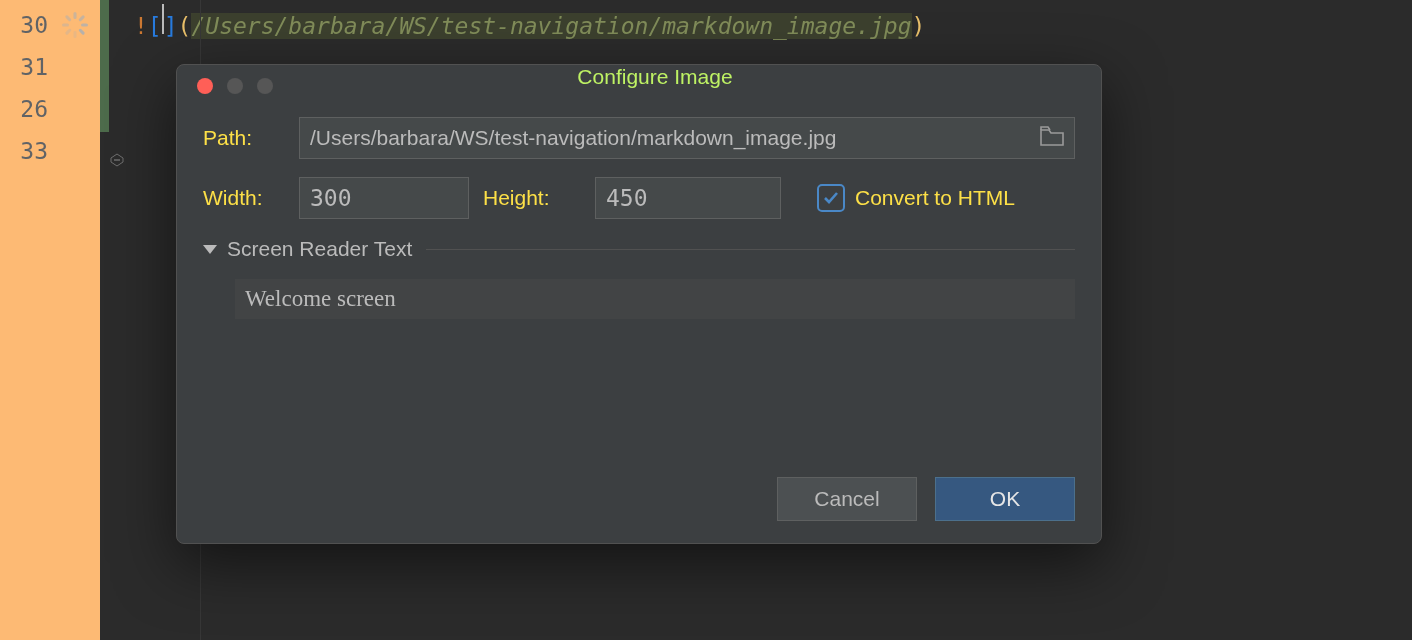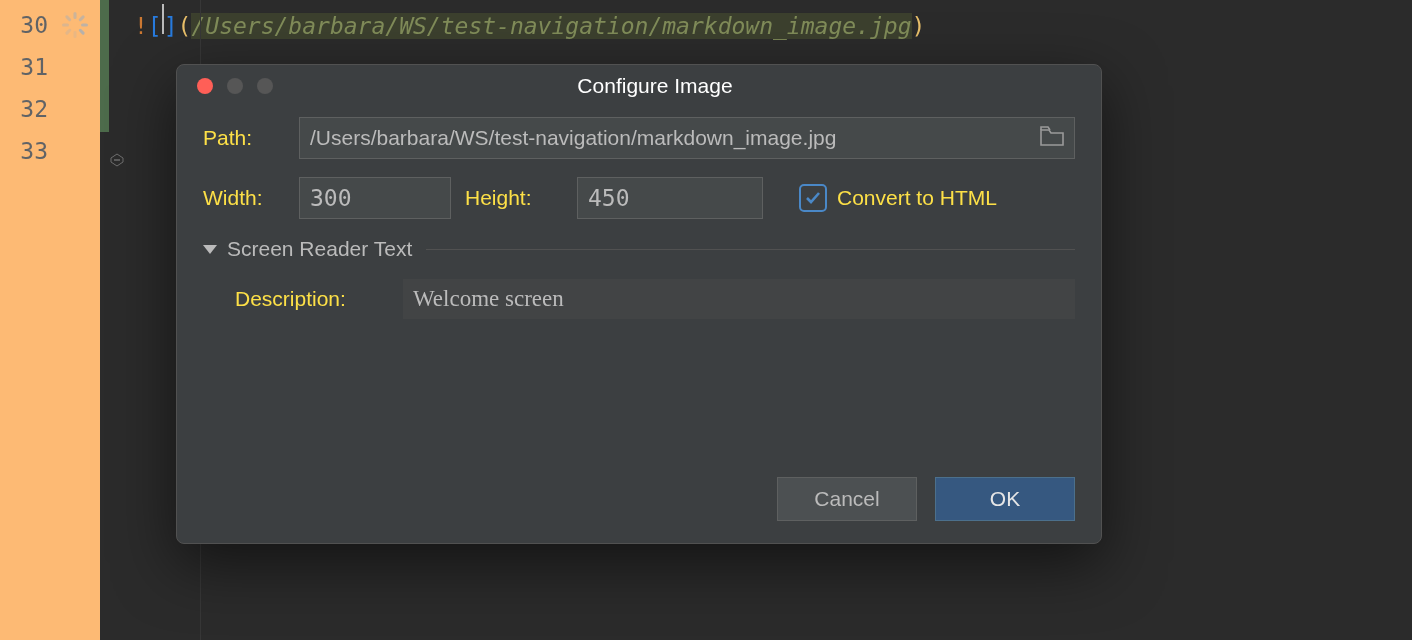--- a/index.html
+++ b/index.html
@@ -103,23 +103,22 @@
       border: 1px solid #515151;
       border-radius: 8px;
       box-shadow: 0 20px 60px rgba(0,0,0,0.55);
       color: #bbbbbb;
       font-size: 21px;
     }
     .dialog-titlebar {
       position: relative;
       height: 42px;
       display:flex;
-      align-items:center;
       justify-content:center;
-      color: #ffffff;
+      color: #bef264;
       padding-left: 32px;
     }
     .traffic {
       position: absolute;
       left: 20px;
       top: 50%;
       transform: translateY(-50%);
       display: flex;
       gap: 14px;
     }
@@ -253,21 +252,21 @@
           <span class="seg" style="transform: translateX(-50%) rotate(0deg); opacity: 0.63;"></span>
           <span class="seg" style="transform: translateX(-50%) rotate(45deg); opacity: 0.72;"></span>
           <span class="seg" style="transform: translateX(-50%) rotate(90deg); opacity: 0.81;"></span>
           <span class="seg" style="transform: translateX(-50%) rotate(135deg); opacity: 0.91;"></span>
           <span class="seg" style="transform: translateX(-50%) rotate(180deg); opacity: 0.25;"></span>
           <span class="seg" style="transform: translateX(-50%) rotate(225deg); opacity: 0.34;"></span>
           <span class="seg" style="transform: translateX(-50%) rotate(270deg); opacity: 0.44;"></span>
           <span class="seg" style="transform: translateX(-50%) rotate(315deg); opacity: 0.53;"></span>
         </span></div>
     <div class="line-number">31</div>
-    <div class="line-number">32</div>
+    <div class="line-number">26</div>
     <div class="line-number">33</div>
   </div>
 
   <div class="change-bar"></div>
   <div class="fold-icon">
     <svg width="16" height="16" viewBox="0 0 16 16">
         <path d="M8 2 L14 6 L14 10 L8 14 L2 10 L2 6 Z" fill="none" stroke="#6e6e6e" stroke-width="1"></path>
         <path d="M5 8 L11 8" stroke="#6e6e6e" stroke-width="1.5"></path>
       </svg>
   </div>
@@ -298,42 +297,41 @@
           <svg width="24" height="20" viewBox="0 0 24 20">
               <path d="M1 4 L9 4 L11 7 L23 7 L23 19 L1 19 Z" fill="none" stroke="#9a9a9a" stroke-width="1.6"></path>
               <path d="M1 4 L1 1 L8 1 L10 4" fill="none" stroke="#9a9a9a" stroke-width="1.6"></path>
             </svg>
         </span>
       </div>
     </div>
 
     <div class="row">
       <span class="lbl" style="width:96px">Width:</span>
-      <input class="text-input mono" style="width: 152px;" value="300">
+      <input class="text-input mono" style="width: 170px;" value="300">
       <span class="lbl" style="width:112px;margin-left:14px">Height:</span>
       <input class="text-input mono" style="width: 186px;" value="450">
       <span style="width:36px"></span>
       <span class="checkbox">
         <svg width="18" height="18" viewBox="0 0 18 18">
             <path d="M3 9 L7 13 L15 4" fill="none" stroke="#4a88c7" stroke-width="2.6"></path>
           </svg>
       </span>
       <span class="lbl">Convert to HTML</span>
     </div>
 
     <div class="section-header">
       <span class="tri"></span>
       <span>Screen Reader Text</span>
       <span class="section-hr"></span>
     </div>
 
     <div class="indented">
 
       <div class="row">
-        <span class="lbl" style="width:168px">Description:</span>
         <div class="desc-field">
           <span>Welcome screen</span>
         </div>
       </div>
     </div>
 
   </div>
 
   <div class="buttons">
     <div class="btn cancel">

